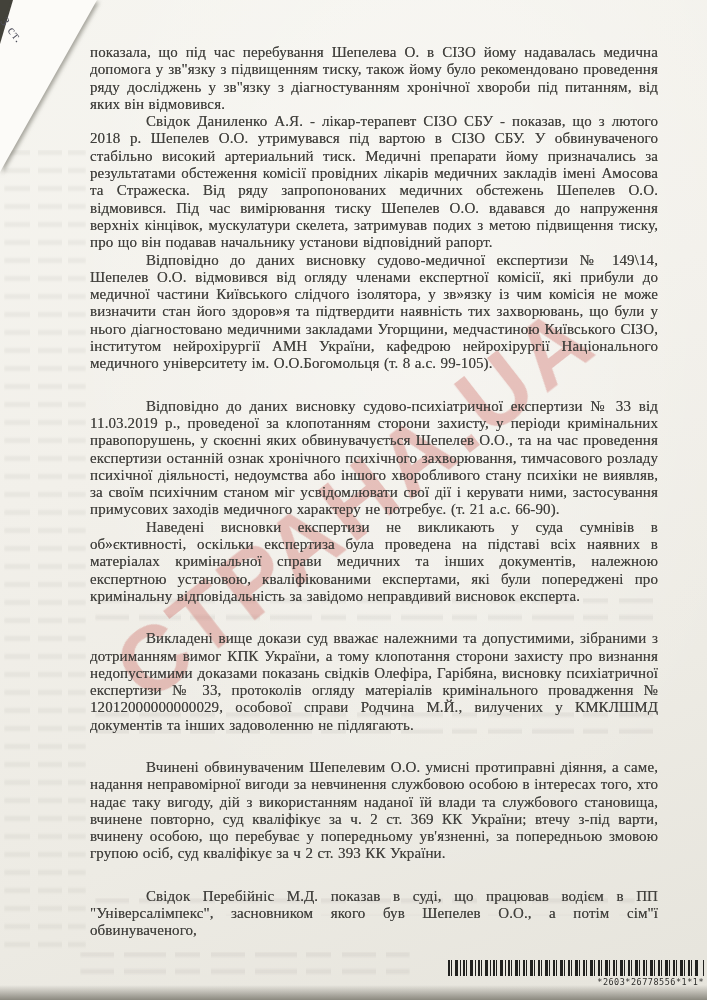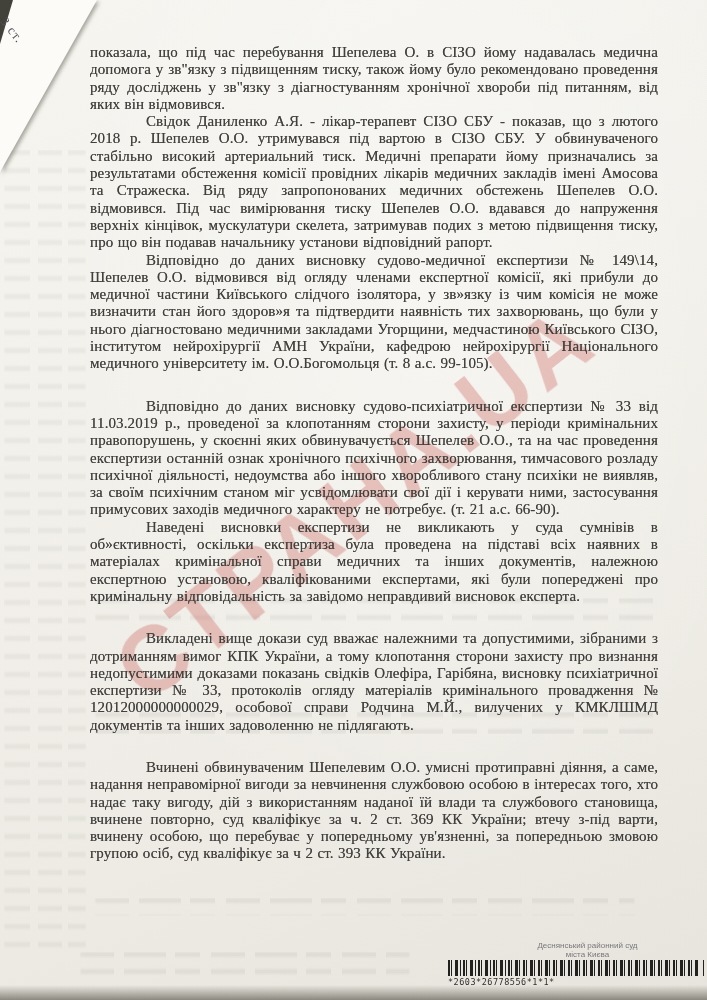--- a/index.html
+++ b/index.html
@@ -91,21 +91,21 @@
   .barcode{
     position:absolute;left:448px;top:960px;width:256px;height:16px;
     background:repeating-linear-gradient(90deg,
       #21211f 0 2px, rgba(0,0,0,0) 2px 3px,
       #21211f 3px 4px, rgba(0,0,0,0) 4px 7px,
       #21211f 7px 10px, rgba(0,0,0,0) 10px 11.5px,
       #21211f 11.5px 12.5px, rgba(0,0,0,0) 12.5px 15px);
   }
   .barcode-label{
     position:absolute;left:448px;top:977px;width:256px;
-    text-align:left;color:#2f2f2d;
+    text-align:right;color:#2f2f2d;
     font-family:"DejaVu Sans Mono",monospace;
     font-size:8.5px;letter-spacing:0.5px;
   }
 
   
   .bottom-edge{
     position:absolute;left:0;right:0;bottom:0;height:15px;
     background:linear-gradient(180deg,rgba(130,128,120,0) 0%,rgba(120,117,108,0.45) 55%,#8b897f 100%);
   }
 </style>
@@ -123,29 +123,26 @@
   <div class="watermark">СТРАНА.UA</div>
 
   <div class="doc">
       <p class="">показала, що під час перебування Шепелева О. в СІЗО йому надавалась медична допомога у зв"язку з підвищенням тиску, також йому було рекомендовано проведення ряду досліджень у зв"язку з діагностуванням хронічної хвороби під питанням, від яких він відмовився.</p>
       <p class="ind">Свідок Даниленко А.Я. - лікар-терапевт СІЗО СБУ - показав, що з лютого 2018 р. Шепелев О.О. утримувався під вартою в СІЗО СБУ. У обвинуваченого стабільно високий артериальний тиск. Медичні препарати йому призначались за результатами обстеження комісії провідних лікарів медичних закладів імені Амосова та Стражеска. Від ряду запропонованих  медичних обстежень Шепелев О.О. відмовився. Під час вимірювання тиску Шепелев О.О. вдавався до напруження верхніх кінцівок, мускулатури скелета, затримував подих з метою підвищення тиску, про що він подавав начальнику установи відповідний рапорт.</p>
       <p class="ind">Відповідно до даних висновку судово-медичної експертизи № 149\14, Шепелев О.О. відмовився від огляду членами експертної комісії, які прибули до медичної частини Київського слідчого ізолятора, у зв»язку із чим комісія не може визначити стан його здоров»я та підтвердити наявність тих захворювань, що були у нього діагностовано медичними закладами Угорщини, медчастиною Київського СІЗО, інститутом нейрохірургії АМН України, кафедрою нейрохірургії Національного медичного університету ім. О.О.Богомольця (т. 8 а.с. 99-105).</p>
       <p class="ind gap">Відповідно до даних висновку судово-психіатричної експертизи № 33 від 11.03.2019 р., проведеної за клопотанням сторони захисту, у періоди кримінальних правопорушень, у скоєнні яких обвинувачується Шепелев О.О., та на час проведення експертизи останній ознак хронічного психічного захворювання, тимчасового розладу психічної діяльності, недоумства або іншого хворобливого стану психіки не виявляв, за своїм психічним станом міг усвідомлювати свої дії і керувати ними, застосування примусових заходів медичного характеру не потребує. (т. 21 а.с. 66-90).</p>
       <p class="ind">Наведені висновки експертизи не викликають у суда сумнівів в об»єктивності, оскільки експертиза була проведена на підставі всіх наявних в матеріалах кримінальної справи медичних та інших документів, належною експертною установою, кваліфікованими експертами, які були попереджені про кримінальну відповідальність за завідомо неправдивий висновок експерта.</p>
       <p class="ind gap">Викладені вище докази  суд вважає належними та допустимими, зібраними з дотриманням вимог КПК України, а тому клопотання сторони захисту про визнання недопустимими доказами показань свідків Олефіра, Гарібяна, висновку психіатричної експертизи № 33, протоколів огляду матеріалів кримінального провадження № 12012000000000029, особової справи Родчина М.Й., вилучених у КМКЛШМД документів та інших задоволенню не підлягають.</p>
       <p class="ind gap">Вчинені обвинуваченим Шепелевим О.О. умисні протиправні діяння, а саме, надання неправомірної вигоди за невчинення службовою особою в інтересах того, хто надає таку вигоду, дій з використанням наданої їй влади та службового становища, вчинене повторно, суд кваліфікує за ч. 2 ст. 369 КК України; втечу з-під варти, вчинену особою, що перебуває у попередньому ув'язненні, за попередньою змовою групою осіб, суд кваліфікує за ч 2 ст. 393 КК України.</p>
+      <p class="ind gap">Свідок Перебійніс М.Д. показав в суді, що працював водієм в ПП "Універсалімпекс", засновником якого був Шепелев О.О., а потім сім"ї обвинуваченого,</p>
     </div>
 
   <div class="fold-backing"></div>
   <div class="fold-wrap">
     <div class="fold"></div>
     <div class="fold-label">3 ст.</div>
   </div>
 
-  <div class="stamp">
-    <div>Деснянський районний суд</div>
-    <div>міста Києва</div>
-  </div>
   <div class="barcode"></div>
   <div class="barcode-label">*2603*26778556*1*1*</div>
 
   <div class="bottom-edge"></div>
 </div>
 
 </body></html>

